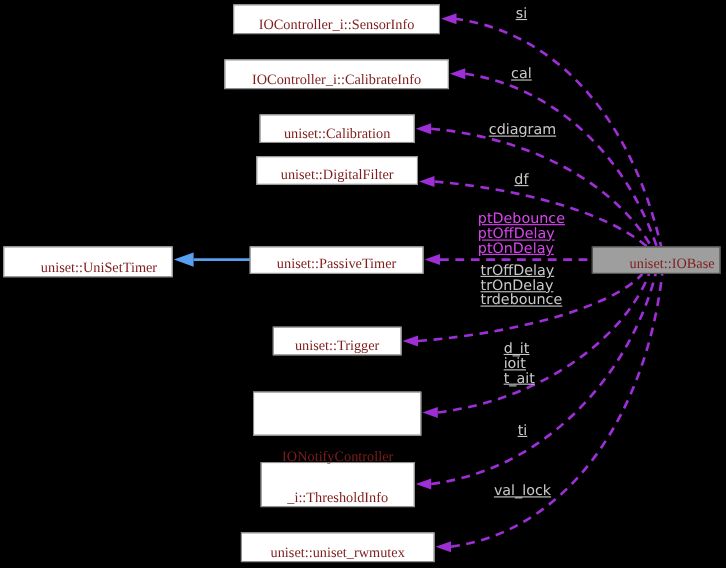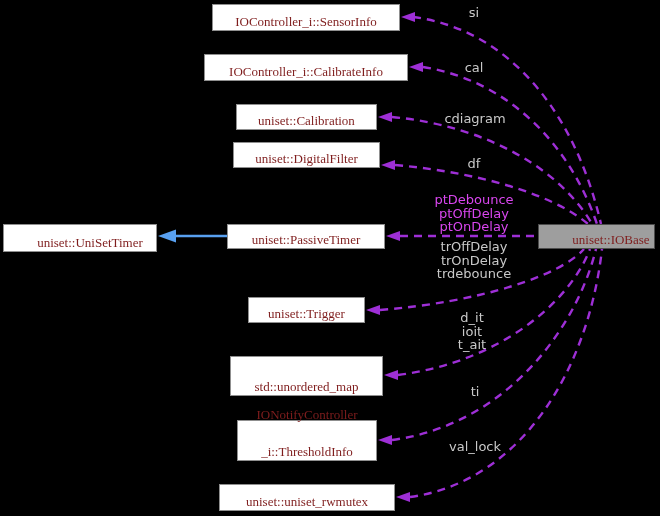--- a/index.html
+++ b/index.html
@@ -43,23 +43,23 @@
     background: #9e9e9e;
     border-color: #4c4c4c;
     padding-left: 29px;
   }
   .edge-label {
     position: absolute;
     transform: translate(-50%, -50%);
     color: #c9c9c9;
     font-size: 13px;
     line-height: 13.5px;
-    text-align: center;
     white-space: pre;
     pointer-events: none;
+    text-decoration: underline;
   }
 </style>
 </head>
 <body>
 
 <div id="stage">
   <svg id="edge-layer" xmlns="http://www.w3.org/2000/svg" viewBox="0 0 660 516">
       <path d="M413,17 C500,28 572,100 601,224" fill="none" stroke="#9e2fd6" stroke-width="2.4" stroke-dasharray="8 6"></path>
       <polygon points="401,17 415,12 415,22" fill="#9e2fd6"></polygon>
       <path d="M423,67 C505,80 568,140 597,224" fill="none" stroke="#9e2fd6" stroke-width="2.4" stroke-dasharray="8 6"></path>
@@ -97,21 +97,20 @@
       <div class="node" style="left: 3px; top: 224px; width: 154px; height: 28px; padding-left: 20px;">
         <span>uniset::UniSetTimer</span>
       </div>
       <div class="node" style="left: 227px; top: 224px; width: 158px; height: 25px;">
         <span>uniset::PassiveTimer</span>
       </div>
       <div class="node" style="left: 248px; top: 297px; width: 117px; height: 26px;">
         <span>uniset::Trigger</span>
       </div>
       <div class="node" style="left: 230px; top: 356px; width: 153px; height: 40px;">
-        <span>std::unordered_map</span>
       </div>
       <div class="node" style="left: 237px; top: 420px; width: 140px; height: 41px; gap: 20px;">
         <span>IONotifyController</span>
         <span>_i::ThresholdInfo</span>
       </div>
       <div class="node" style="left: 219px; top: 484px; width: 176px; height: 27px;">
         <span>uniset::uniset_rwmutex</span>
       </div>
       <div class="node highlight" style="left: 538px; top: 224px; width: 117px; height: 25px;">
         <span>uniset::IOBase</span>

